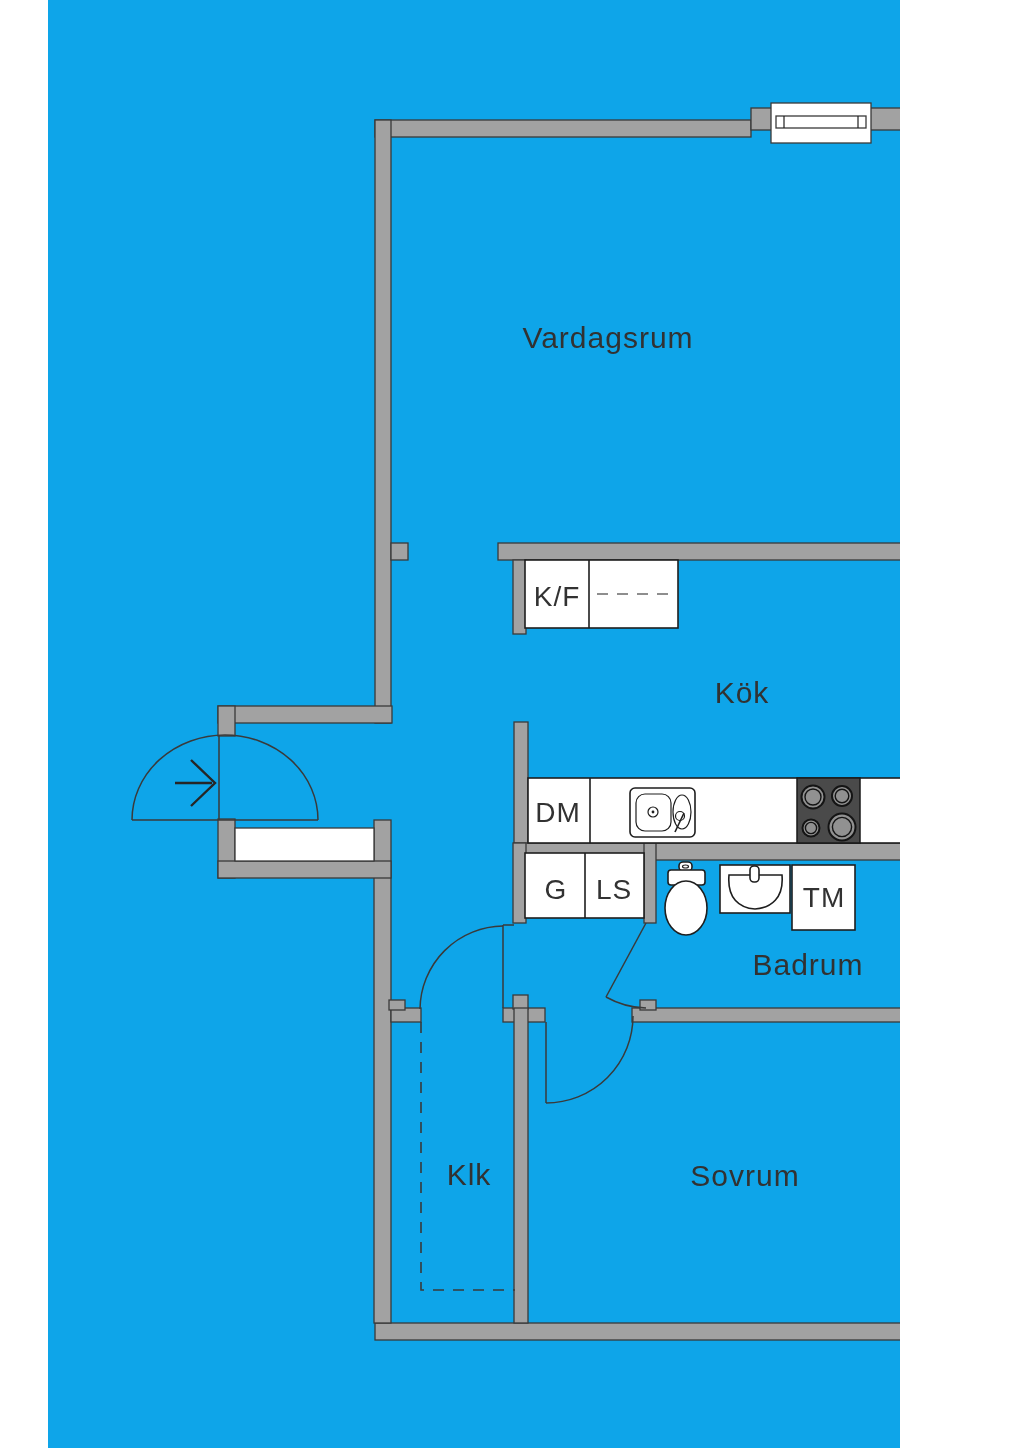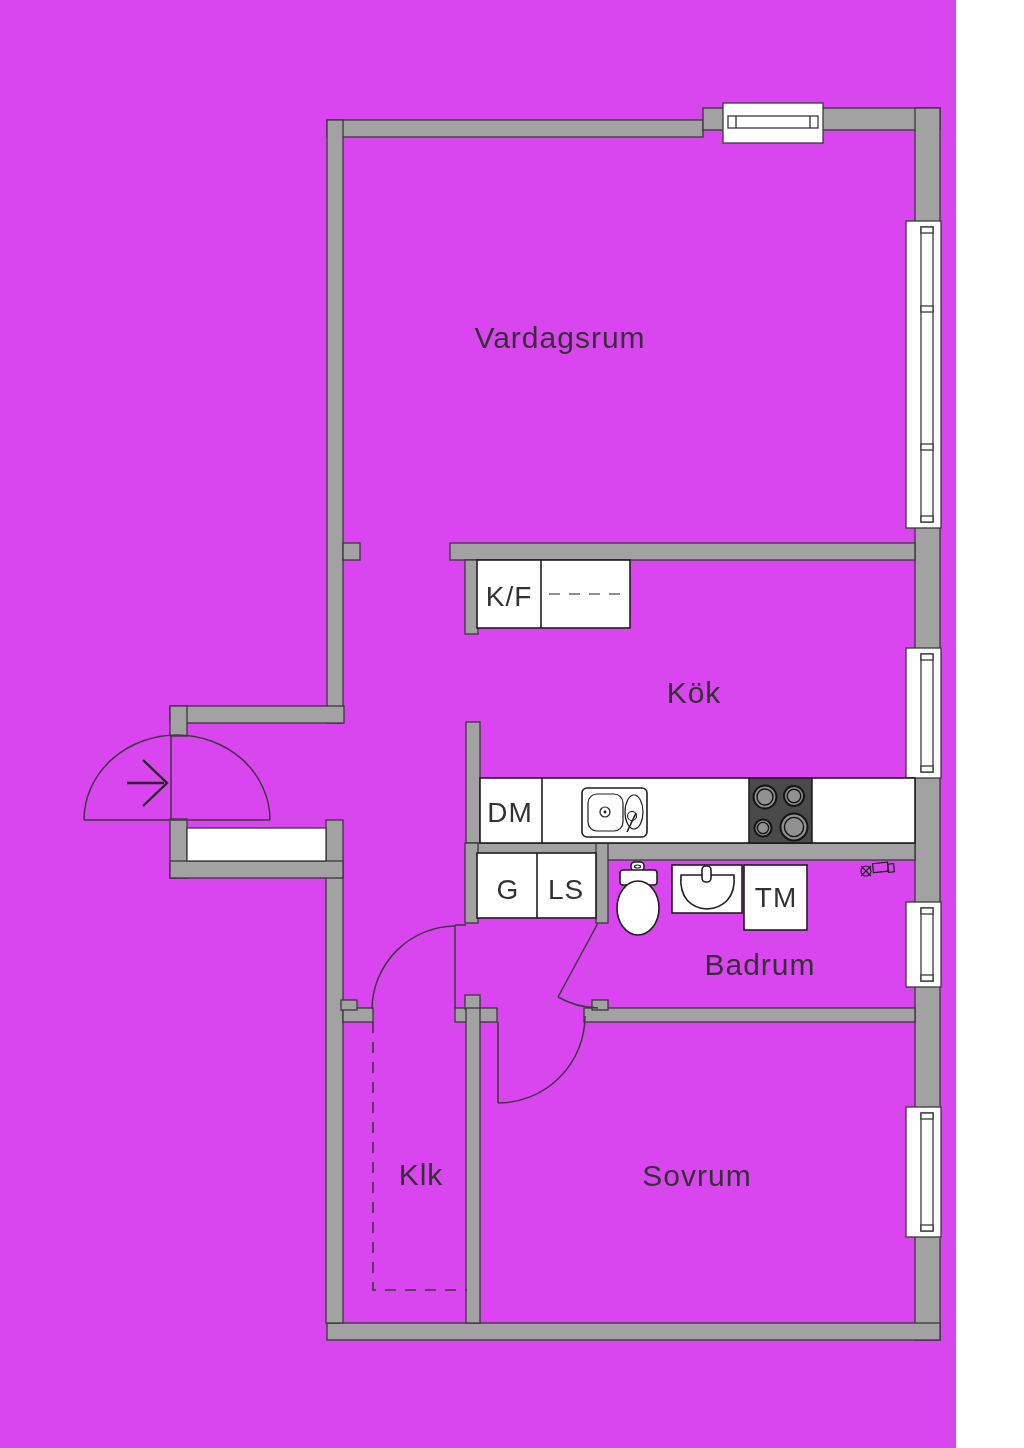--- a/index.html
+++ b/index.html
@@ -1,16 +1,16 @@
 <!DOCTYPE html>
 <html><head>
 <meta charset="utf-8">
 <style>
   html,body{margin:0;padding:0;background:#ffffff;}
-  .page{position:relative;width:956px;height:1448px;background:#d946ef;overflow:hidden;}
+  .page{position:relative;width:852px;height:1448px;background:#0ea5e9;overflow:hidden;margin-left:48px;}
   svg{display:block;}
   .wall{fill:#a2a2a2;stroke:#3a3a3a;stroke-width:1.3px;}
   .win{fill:#ffffff;stroke:#3a3a3a;stroke-width:1.3px;}
   .slot{fill:#ffffff;stroke:#3a3a3a;stroke-width:1.3px;}
   .fixt{fill:#ffffff;stroke:#1e1e1e;stroke-width:1.6px;}
   .ln{fill:none;stroke:#1e1e1e;stroke-width:1.6px;}
   .thin{fill:none;stroke:#1e1e1e;stroke-width:1.2px;}
   .door{fill:none;stroke:#3a3a3a;stroke-width:1.5px;}
   .dash{fill:none;stroke:#3a3a3a;stroke-width:1.6px;stroke-dasharray:11 9;}
   .arrow{fill:none;stroke:#262626;stroke-width:2.4px;}

